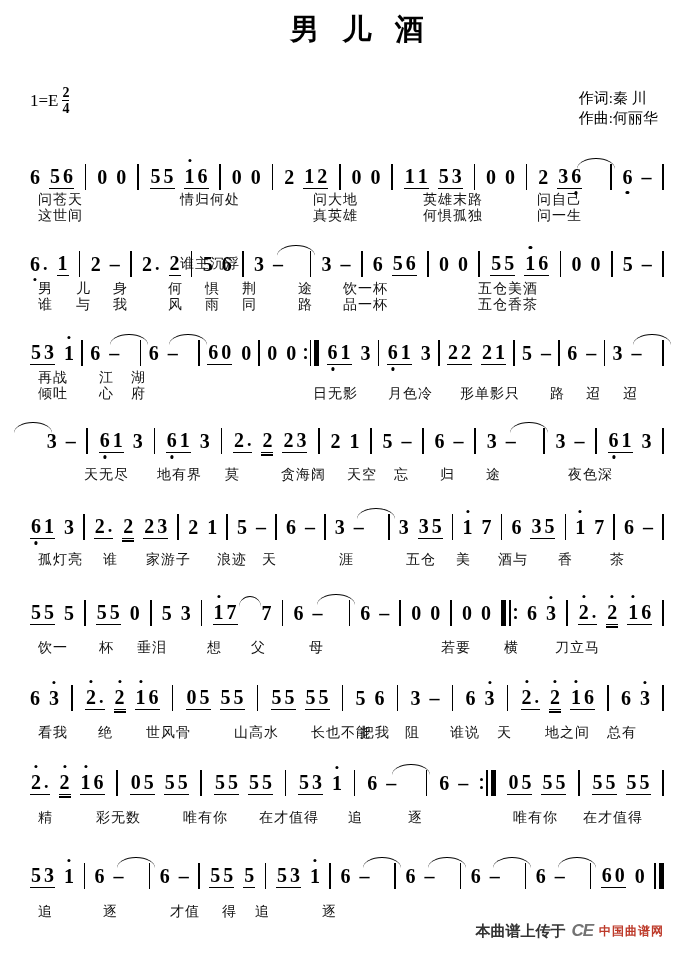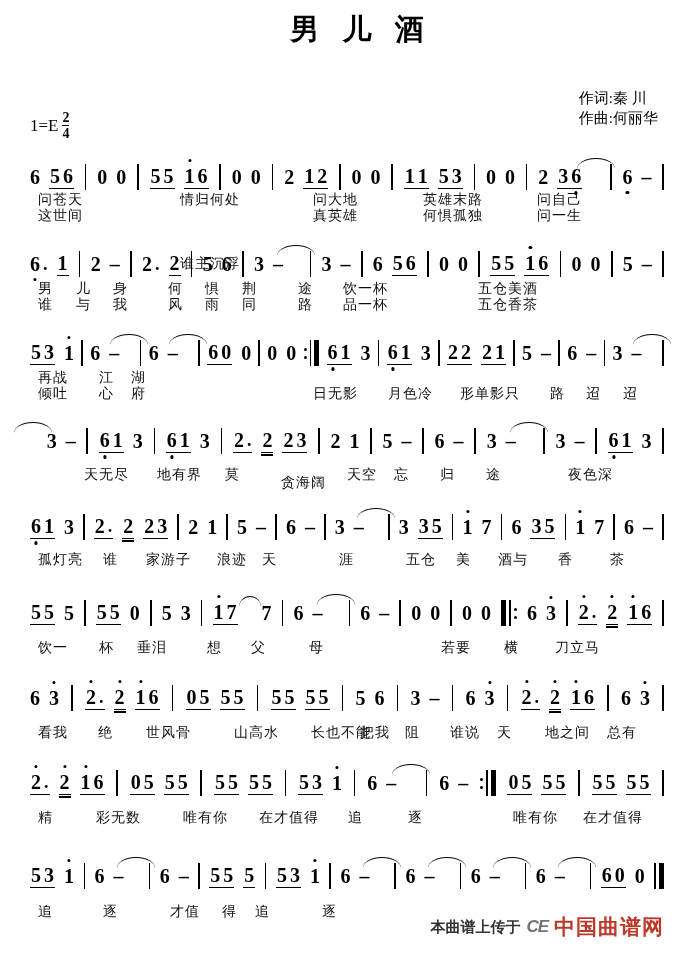--- a/index.html
+++ b/index.html
@@ -1,20 +1,20 @@
 <!DOCTYPE html>
 <html><head>
 <meta charset="utf-8">
 <style>
   html,body{margin:0;padding:0;background:#888;}
   .sheet{position:relative;width:694px;height:953px;background:#ffffff;margin:0 auto;
          font-family:"Liberation Serif",serif;color:#000;overflow:hidden;}
   .title{position:absolute;top:10px;left:0;width:100%;text-align:center;
          font-size:29px;font-weight:bold;letter-spacing:8px;margin-left:14px;}
-  .keysig{position:absolute;left:30px;top:111px;font-size:17px;display:flex;align-items:center;gap:4px;}
+  .keysig{position:absolute;left:30px;top:86px;font-size:17px;display:flex;align-items:center;gap:4px;}
   .frac{display:inline-flex;flex-direction:column;align-items:center;font-size:14px;line-height:1;font-weight:bold;}
   .frac .den{border-top:1px solid #000;padding-top:1px;}
   .credits{position:absolute;right:36px;top:88px;font-size:15px;line-height:1.35;text-align:left;}
   
   .mline{position:absolute;left:30px;width:634px;height:34px;display:flex;
          align-items:center;justify-content:space-between;}
   .meas{display:flex;align-items:center;gap:9px;flex-shrink:0;}
   .tokp{display:inline-flex;align-items:flex-end;gap:3px;}
   .grp{display:inline-flex;align-items:flex-end;gap:3px;border-bottom:1.6px solid #000;
        padding:0 1px 2px 1px;position:relative;}
@@ -32,21 +32,21 @@
   .thin{width:1.6px;height:26px;background:#000;}
   .rdots{display:flex;flex-direction:column;gap:5px;}
   .rdots i{display:block;width:3px;height:3px;border-radius:50%;background:#000;}
   .tie{position:relative;top:-14px;width:38px;height:10px;flex-shrink:0;margin:0 -16px;
        border-top:1.7px solid #000;border-radius:50% 50% 0 0 / 100% 100% 0 0;z-index:2;}
   .tie.sm{width:22px;margin:0 -8px;top:-12px;}
   .lyr{position:absolute;font-size:14px;letter-spacing:1px;white-space:nowrap;color:#111;}
   .footer{position:absolute;right:30px;bottom:12px;display:flex;align-items:center;gap:6px;
           font-size:15px;font-weight:bold;color:#333;font-family:"Liberation Sans",sans-serif;}
   .logo{font-style:italic;font-size:17px;letter-spacing:-1px;}
-  .sitename{font-size:21px;letter-spacing:1px;}
+  .sitename{font-size:12px;letter-spacing:1px;}
 </style>
 </head>
 <body>
 
 <div class="sheet">
   <div class="title">男 儿 酒</div>
 
   <div class="keysig">
     <span>1=E</span>
     <span class="frac">
@@ -523,21 +523,21 @@
           </span>
           <span class="tokp">
             <span class="n">3</span>
           </span>
         </span>
         <span class="bar"></span>
       </div>
       <span class="lyr" style="left: 84px; top: 466px;">天无尽</span>
       <span class="lyr" style="left: 157px; top: 466px;">地有界</span>
       <span class="lyr" style="left: 225px; top: 466px;">莫</span>
-      <span class="lyr" style="left: 281px; top: 466px; margin-top: 8px;">贪海阔</span>
+      <span class="lyr" style="left: 281px; top: 466px;">贪海阔</span>
       <span class="lyr" style="left: 347px; top: 466px;">天空</span>
       <span class="lyr" style="left: 394px; top: 466px;">忘</span>
       <span class="lyr" style="left: 440px; top: 466px;">归</span>
       <span class="lyr" style="left: 486px; top: 466px;">途</span>
       <span class="lyr" style="left: 568px; top: 466px;">夜色深</span>
       <div class="mline" style="top: 510px;">
         <span class="meas">
           <span class="grp">
             <span class="n lo">6</span>
             <span class="n">1</span>

